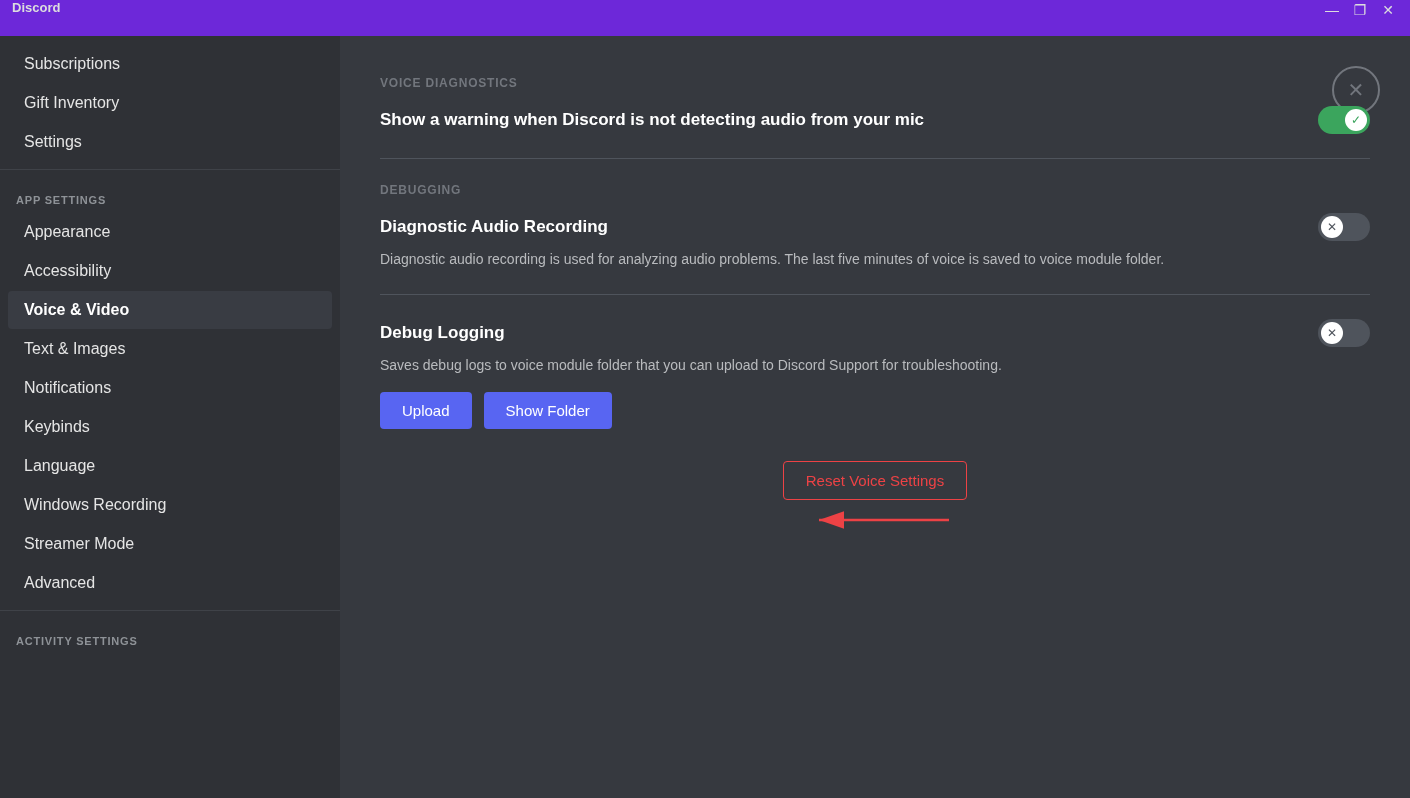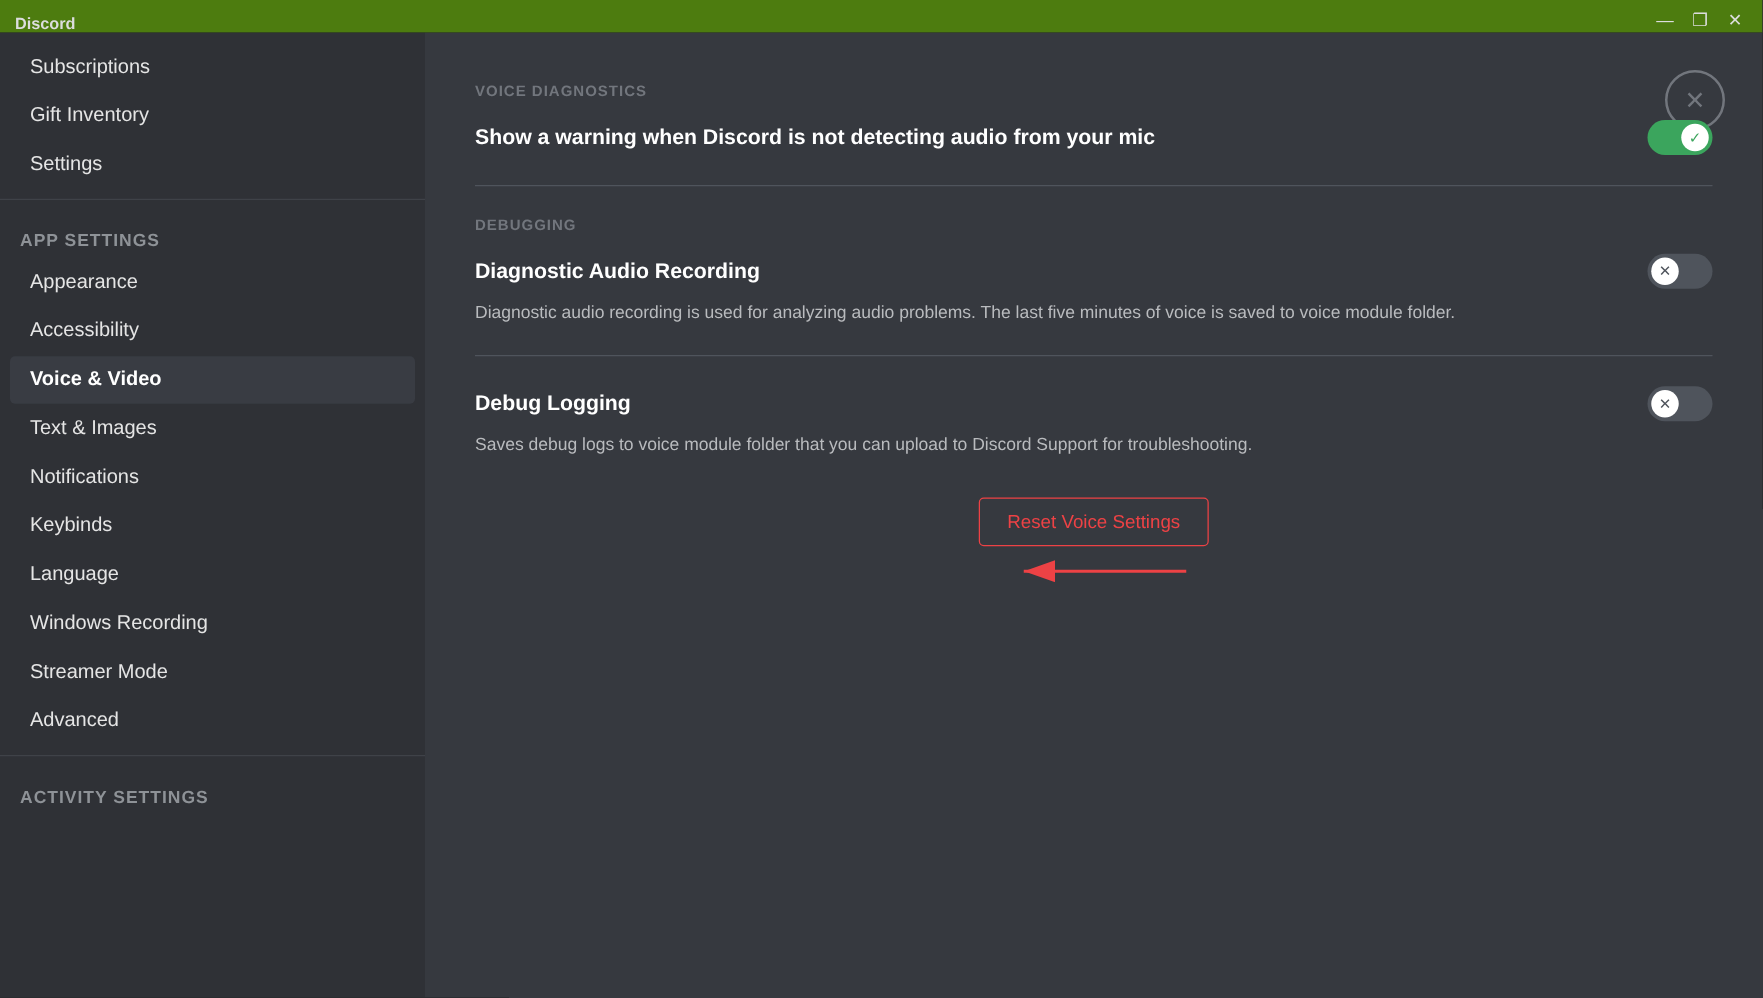--- a/index.html
+++ b/index.html
@@ -9,24 +9,24 @@
       height: 798px;
       background: #202225;
       font-family: 'Segoe UI', sans-serif;
       overflow: hidden;
       display: flex;
       flex-direction: column;
     }
 
     
     .titlebar {
-      height: 26px;
-      background: #4d7c0f;
-      display: flex;
-      align-items: flex-end;
+      height: 36px;
+      background: #6d28d9;
+      display: flex;
+      align-items: flex-start;
       padding: 0 12px;
       flex-shrink: 0;
     }
     .titlebar-title {
       color: #dcddde;
       font-size: 13px;
       font-weight: 600;
       flex: 1;
     }
     .titlebar-controls {
@@ -72,21 +72,21 @@
     }
     .sidebar-item.active {
       background: #393c43;
       color: #ffffff;
       font-weight: 600;
     }
 
     .sidebar-section-label {
       padding: 16px 16px 6px 16px;
       color: #8e9297;
-      font-size: 14px;
+      font-size: 11px;
       font-weight: 700;
       letter-spacing: 0.8px;
       text-transform: uppercase;
     }
 
     .sidebar-divider {
       height: 1px;
       background: #3f4248;
       margin: 8px 0;
     }
@@ -323,20 +323,24 @@
     <div class="divider"></div>
 
     <div class="setting-row">
       <span class="setting-title">Debug Logging</span>
       <div class="toggle off">
         <div class="toggle-knob">✕</div>
       </div>
     </div>
     <p class="setting-desc">Saves debug logs to voice module folder that you can upload to Discord Support for troubleshooting.</p>
 
+    <div class="btn-row">
+      <button class="btn-primary">Upload</button>
+      <button class="btn-primary">Show Folder</button>
+    </div>
 
     <div style="display: flex; align-items: center; margin-top: 32px; gap: 0; flex-direction: column;">
       <button class="btn-danger-outline">Reset Voice Settings</button>
 
       <svg width="160" height="40" style="margin-left: 8px;">
         <defs>
           <marker id="arrowhead" markerWidth="10" markerHeight="7" refX="10" refY="3.5" orient="auto">
             <polygon points="0 0, 10 3.5, 0 7" fill="#ed4245"></polygon>
           </marker>
         </defs>

